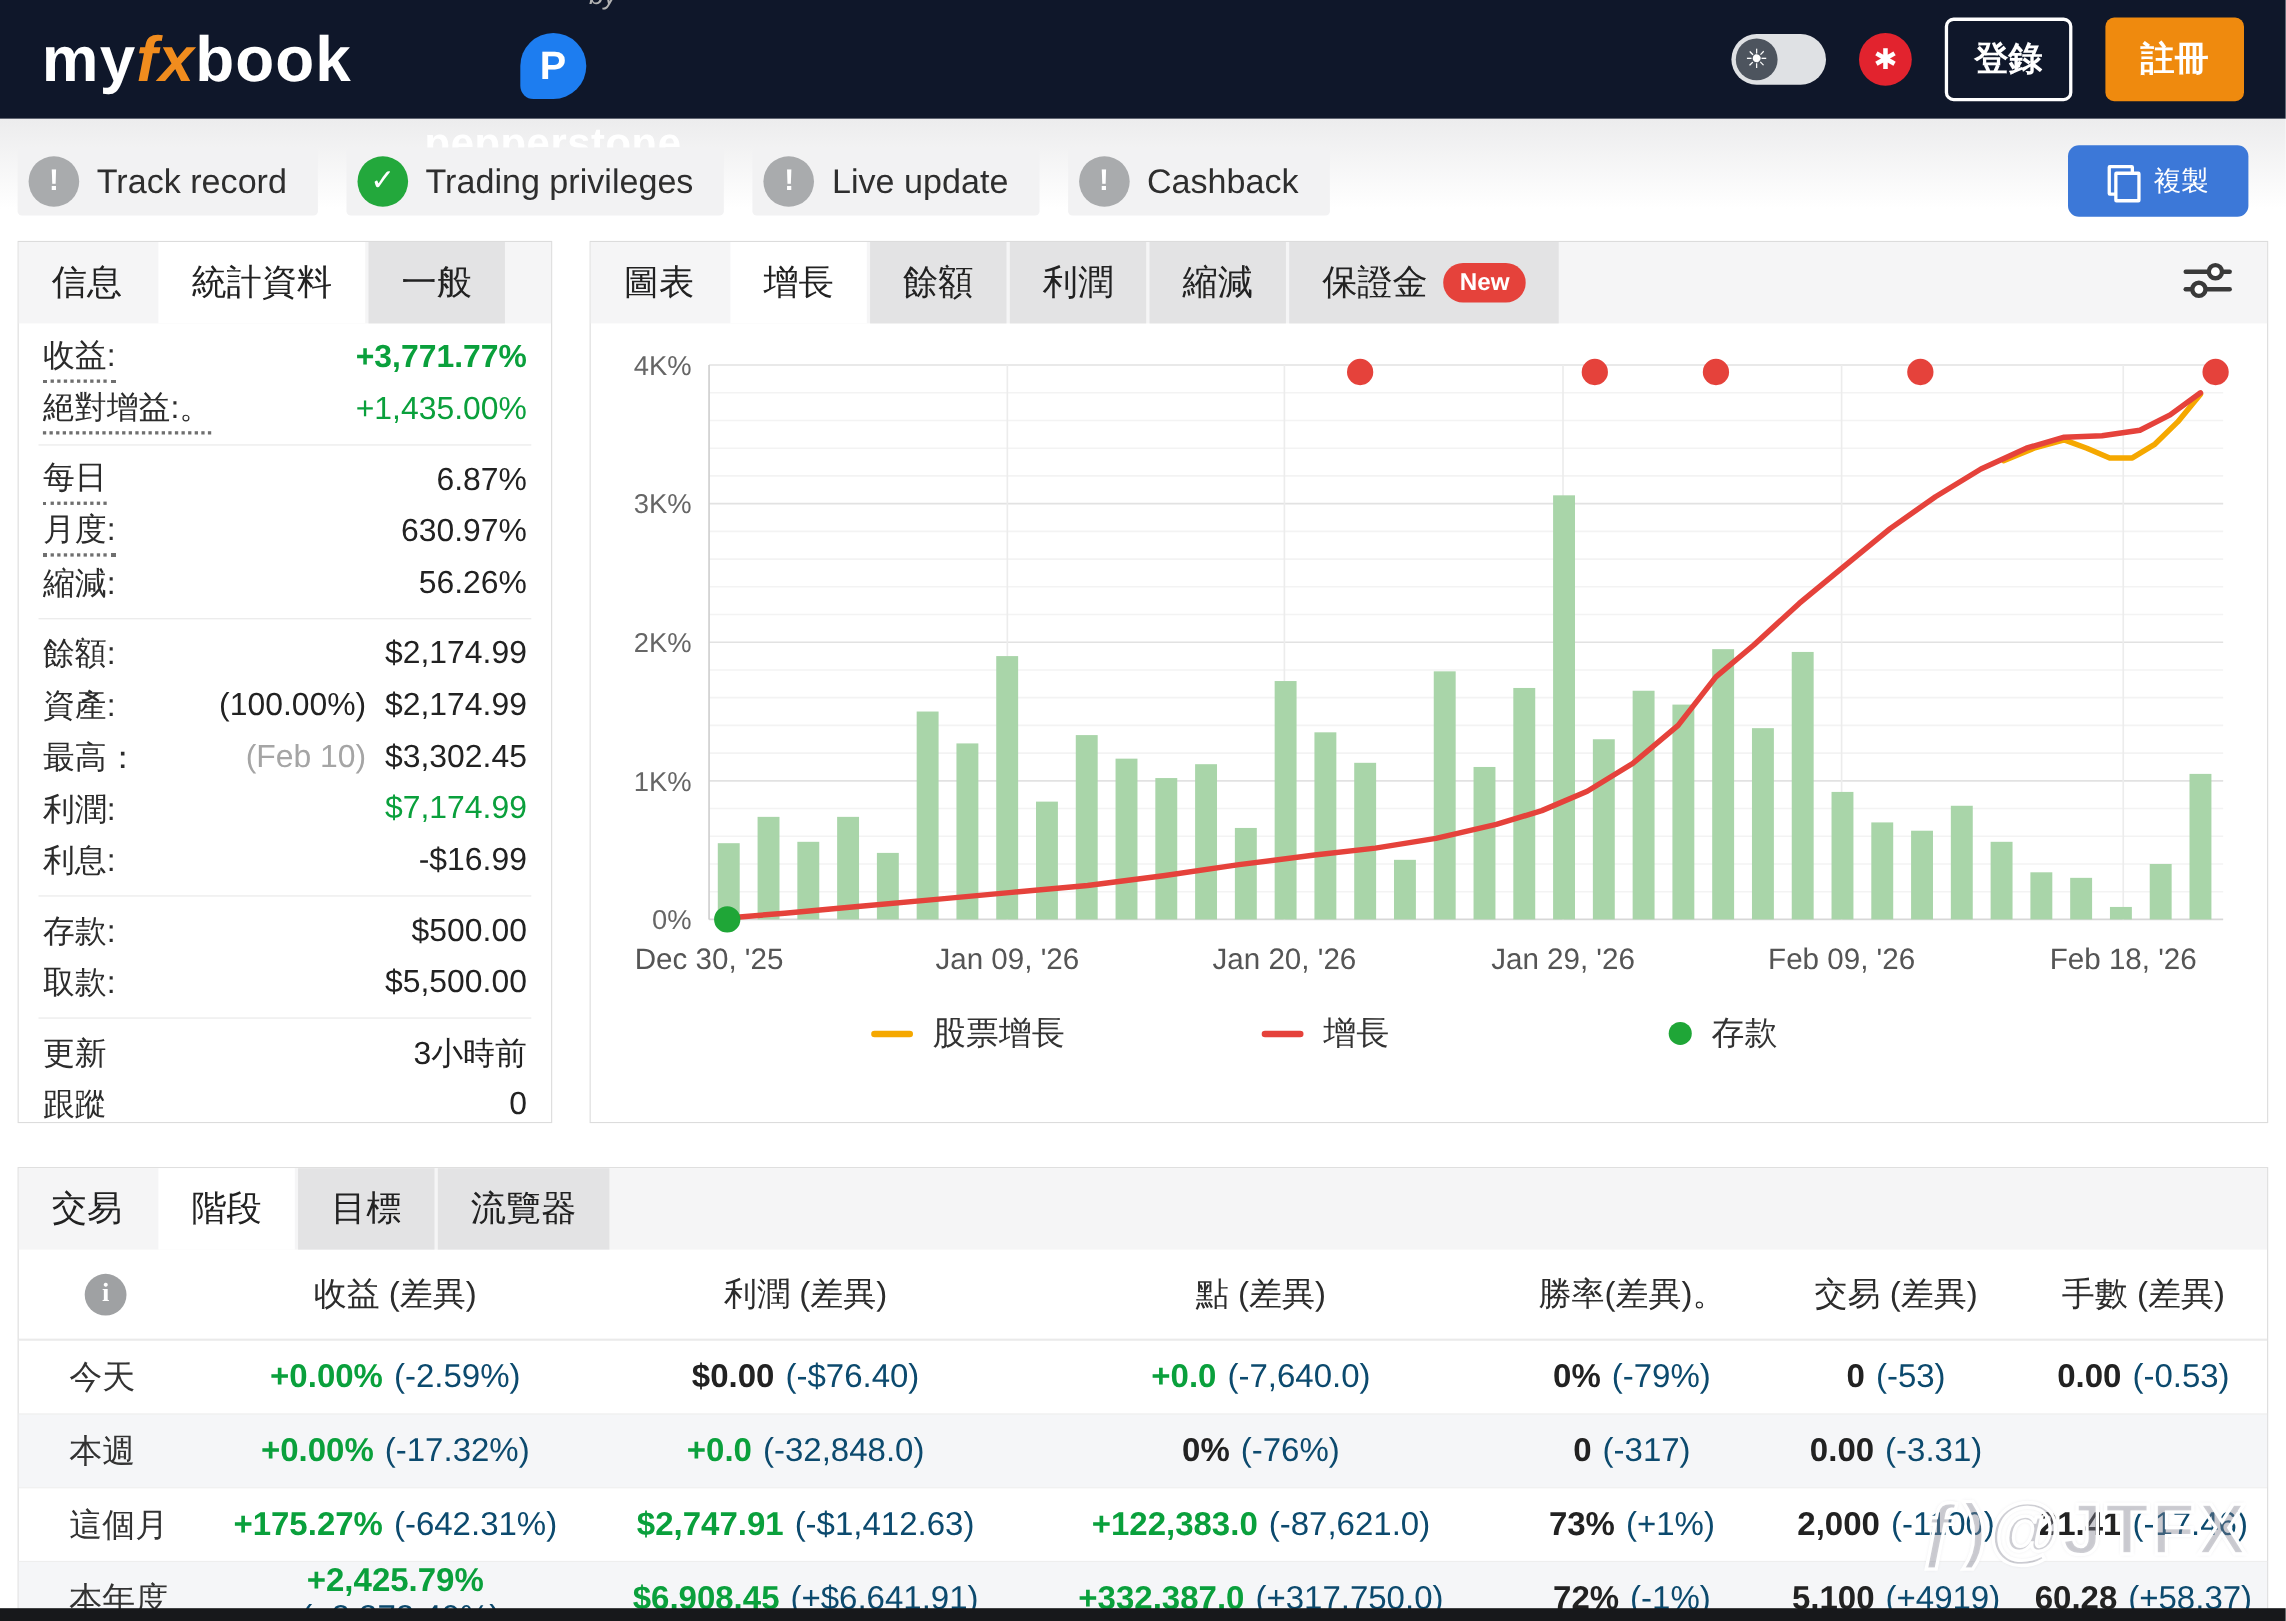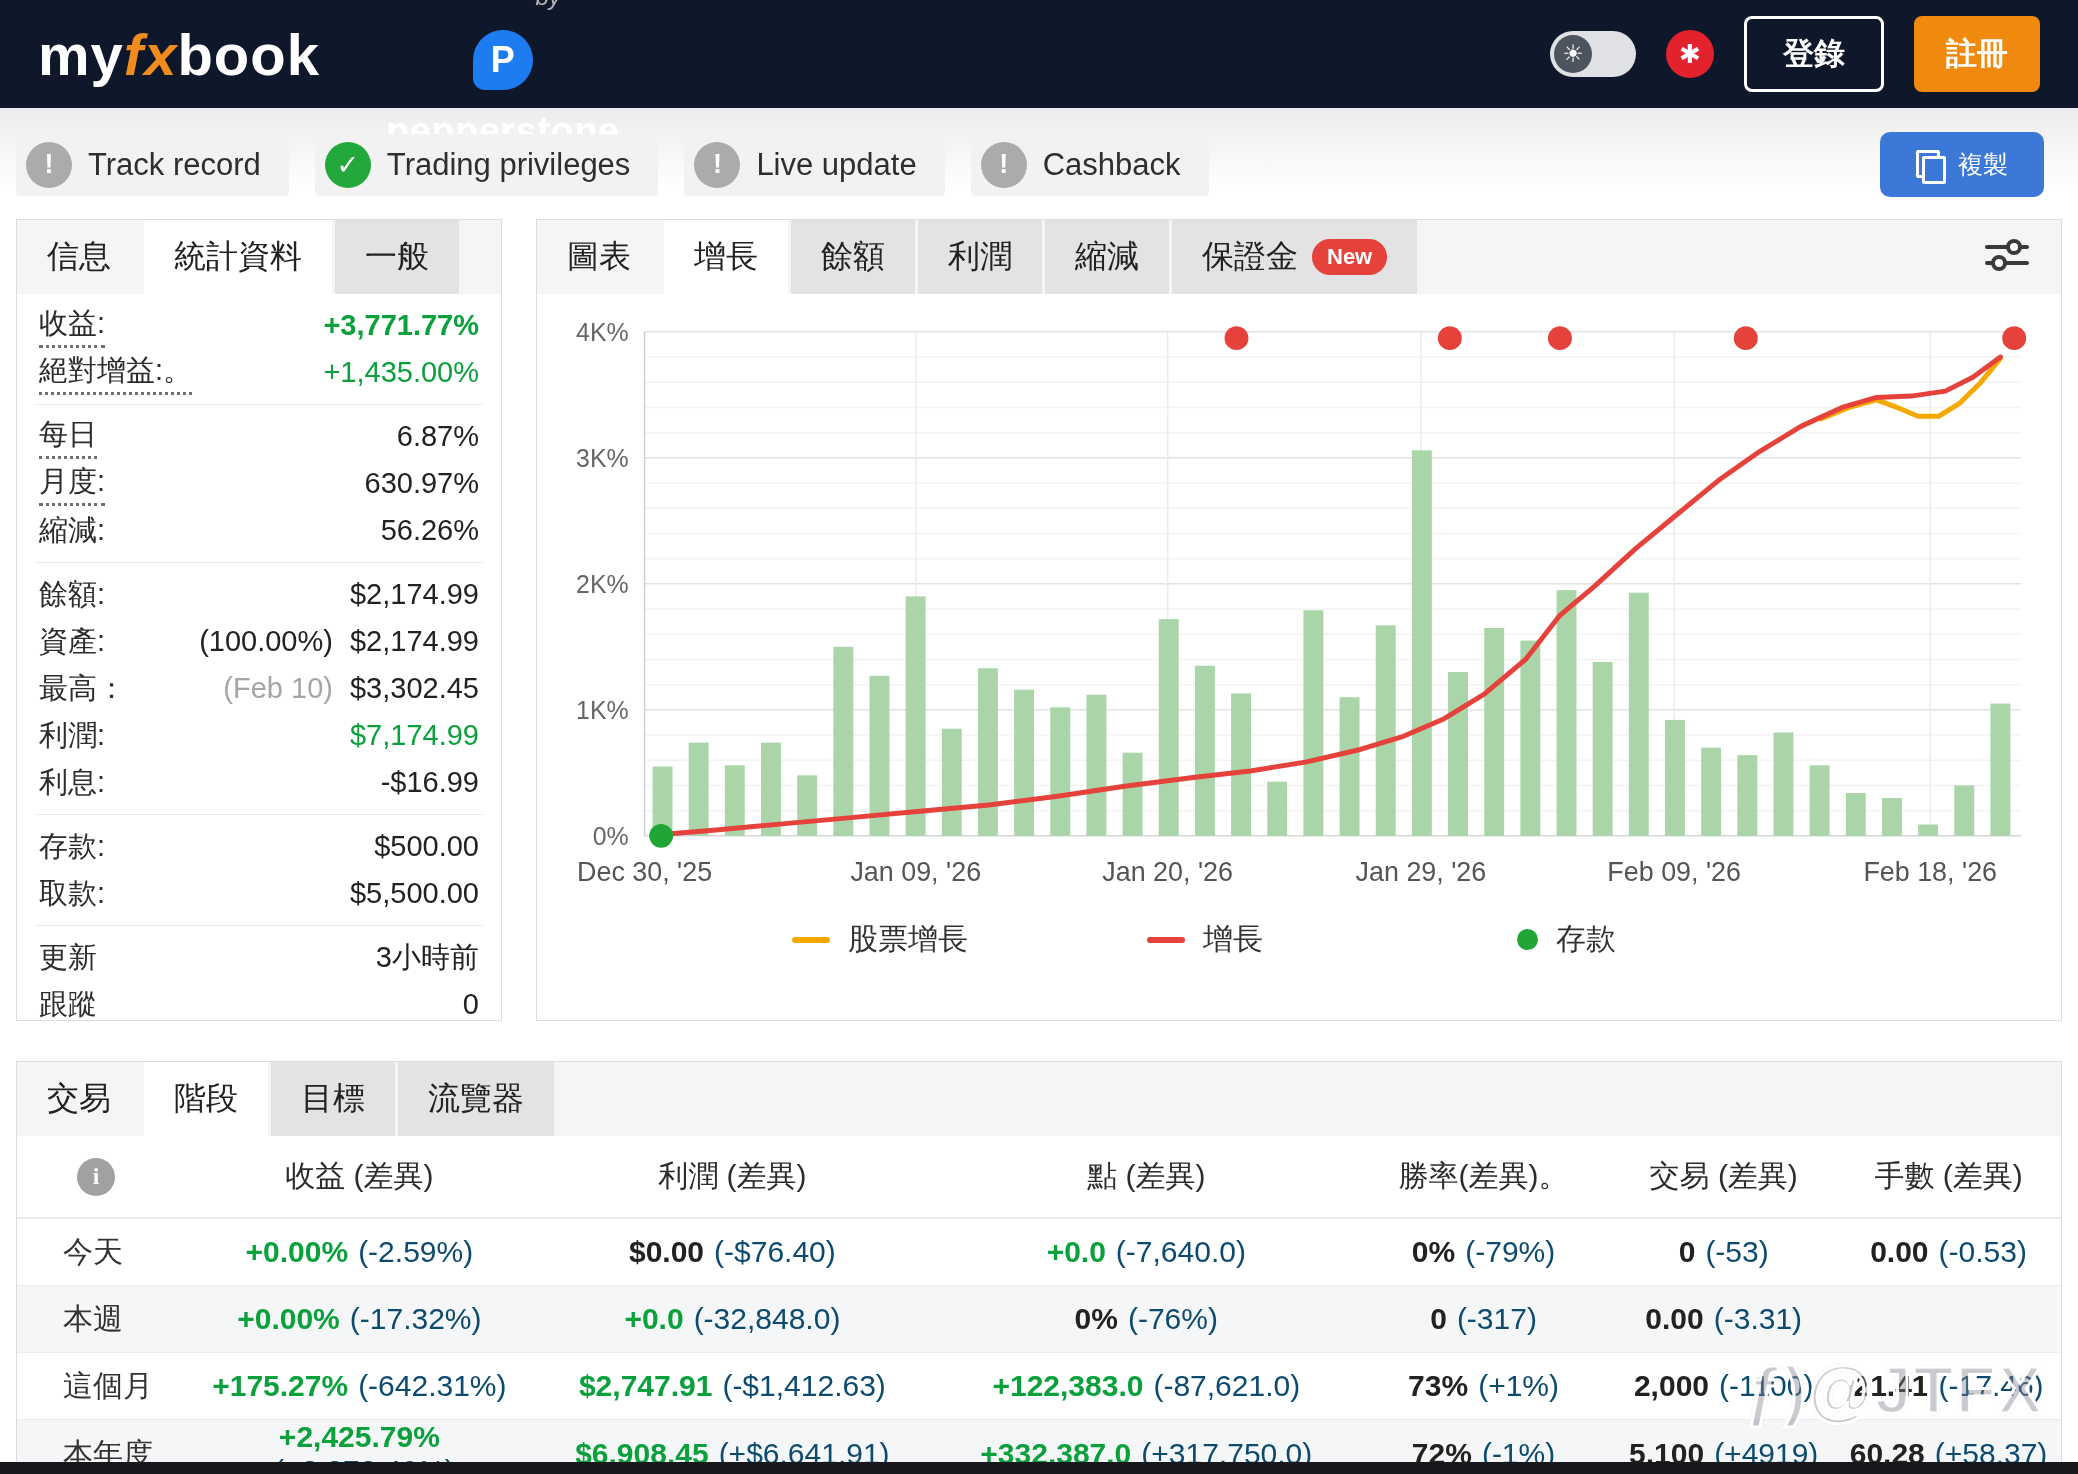--- a/index.html
+++ b/index.html
@@ -17,21 +17,21 @@
   .p-badge { width:60px; height:60px; border-radius:50% 50% 50% 20%; background:#1d7df0; color:#fff;
              font-weight:800; font-size:36px; display:flex; align-items:center; justify-content:center; }
   .sponsor-name { color:#fff; font-size:38px; font-weight:700; letter-spacing:.5px; }
   .topbar-right { margin-left:auto; display:flex; align-items:center; gap:30px; }
   .toggle { width:86px; height:46px; border-radius:24px; background:#dfe1e4; position:relative; cursor:pointer; }
   .toggle-knob { position:absolute; left:4px; top:4px; width:38px; height:38px; border-radius:50%;
                  background:#4d545e; color:#fff; font-size:24px; display:flex; align-items:center; justify-content:center; }
   .flag { width:48px; height:48px; border-radius:50%; background:#e2232e; color:#fff; font-size:26px;
           display:flex; align-items:center; justify-content:center; cursor:pointer; }
   .btn-login { border:3px solid #fff; color:#fff; background:transparent; font-size:31px; font-weight:700;
-               padding:14px 36px; border-radius:8px; cursor:pointer; font-family:inherit; }
+               padding:14px 24px; border-radius:8px; cursor:pointer; font-family:inherit; }
   .btn-register { background:#ef8a0e; color:#fff; font-size:31px; font-weight:700; border:none;
                   padding:17px 32px; border-radius:8px; cursor:pointer; font-family:inherit; }
   
   .badges-row { display:flex; align-items:center; gap:26px; padding:24px 34px 20px 16px;
                 background:linear-gradient(#ececed,#ffffff 75%); }
   .badge { display:flex; align-items:center; gap:16px; background:#f2f2f3; padding:8px 28px 8px 10px;
            border-radius:4px; font-size:31px; color:#2e2e2e; }
   .badge-ic { width:46px; height:46px; border-radius:50%; color:#fff; font-size:27px; font-weight:800;
               display:flex; align-items:center; justify-content:center; flex:none; }
   .badge-ic.info { background:#a9abad; }

